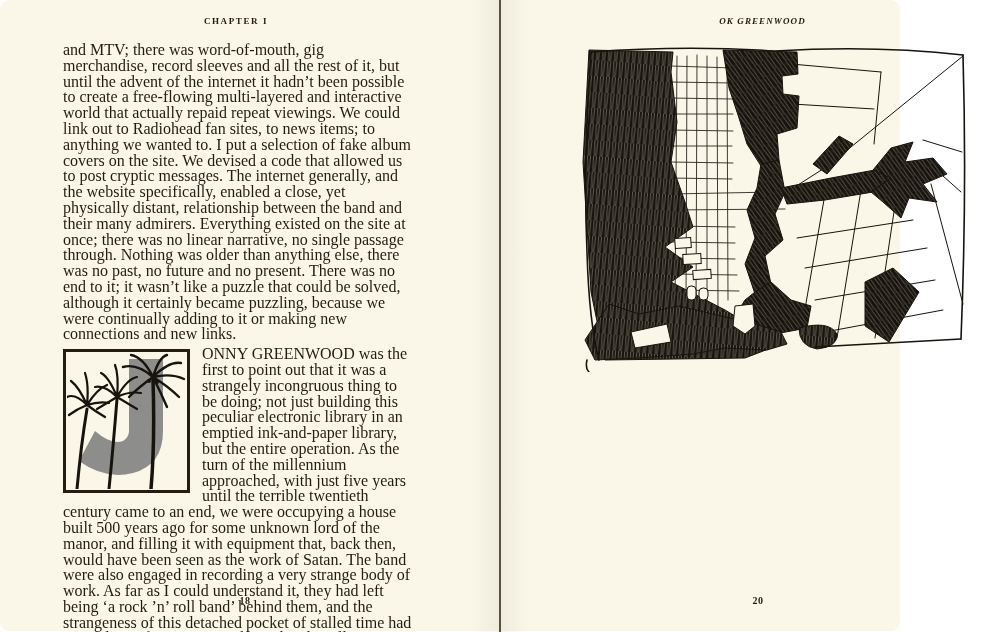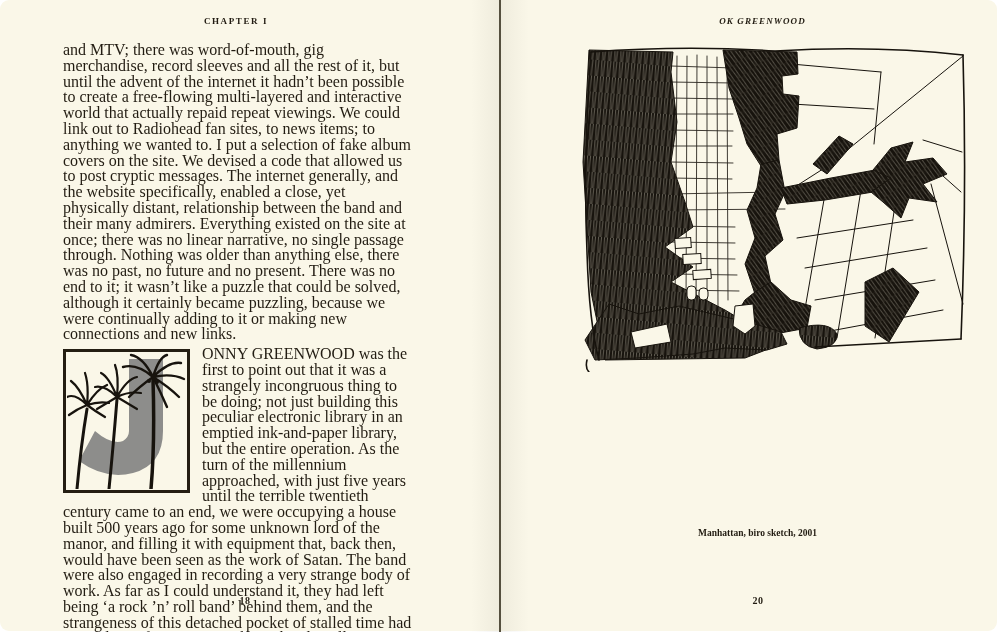--- a/index.html
+++ b/index.html
@@ -6,21 +6,21 @@
     --paper:#faf7e8;
     --ink:#17130d;
     --text:#221c12;
     --gray-j:#8d8d8b;
     --gutter:#55503f;
   }
   *{margin:0;padding:0;box-sizing:border-box;}
   html,body{width:1000px;height:632px;background:#ffffff;overflow:hidden;}
   body{font-family:"Liberation Serif",serif;color:var(--text);position:relative;}
 
-  .spread{position:absolute;left:0;top:0;width:997px;height:631px;background:var(--paper);border-radius:9px;}
+  .spread{position:absolute;left:0;top:0;width:900px;height:631px;background:var(--paper);border-radius:9px;}
 
   .gutter-line{position:absolute;left:499px;top:0;width:2px;height:632px;background:var(--gutter);}
   .gutter-shade-l{position:absolute;left:471px;top:0;width:28px;height:632px;background:linear-gradient(to right,rgba(40,35,20,0),rgba(40,35,20,0.05));}
   .gutter-shade-r{position:absolute;left:501px;top:0;width:28px;height:632px;background:linear-gradient(to left,rgba(40,35,20,0),rgba(40,35,20,0.05));}
 
   .running-head{position:absolute;top:16px;font-size:9px;font-weight:bold;letter-spacing:1.6px;text-align:center;color:var(--text);}
   .running-head.left{left:62px;width:348px;}
   .running-head.right{left:565px;width:395px;font-style:italic;letter-spacing:1.1px;}
 
   .text-block{position:absolute;left:63px;top:42px;width:349px;font-size:16px;line-height:15.8px;text-align:left;}
@@ -140,19 +140,18 @@
       <g stroke="#17130d" stroke-width="1.6" fill="none" stroke-linecap="round">
         <path d="M16,10 Q110,3 200,9 Q300,3 388,13"></path>
         <path d="M388,13 Q392,150 386,297"></path>
         <path d="M386,297 L240,305"></path>
         <path d="M16,10 Q8,120 12,210 Q14,280 24,318"></path>
         <path d="M12,318 Q10,326 14,330"></path>
       </g>
     </svg>
 
     <div class="caption">
-      <div class="l1">Manhattan, biro sketch, 2001</div>
     </div>
 
     <div class="folio right">20</div>
   </div>
 
 </div>
 
 </body></html>

